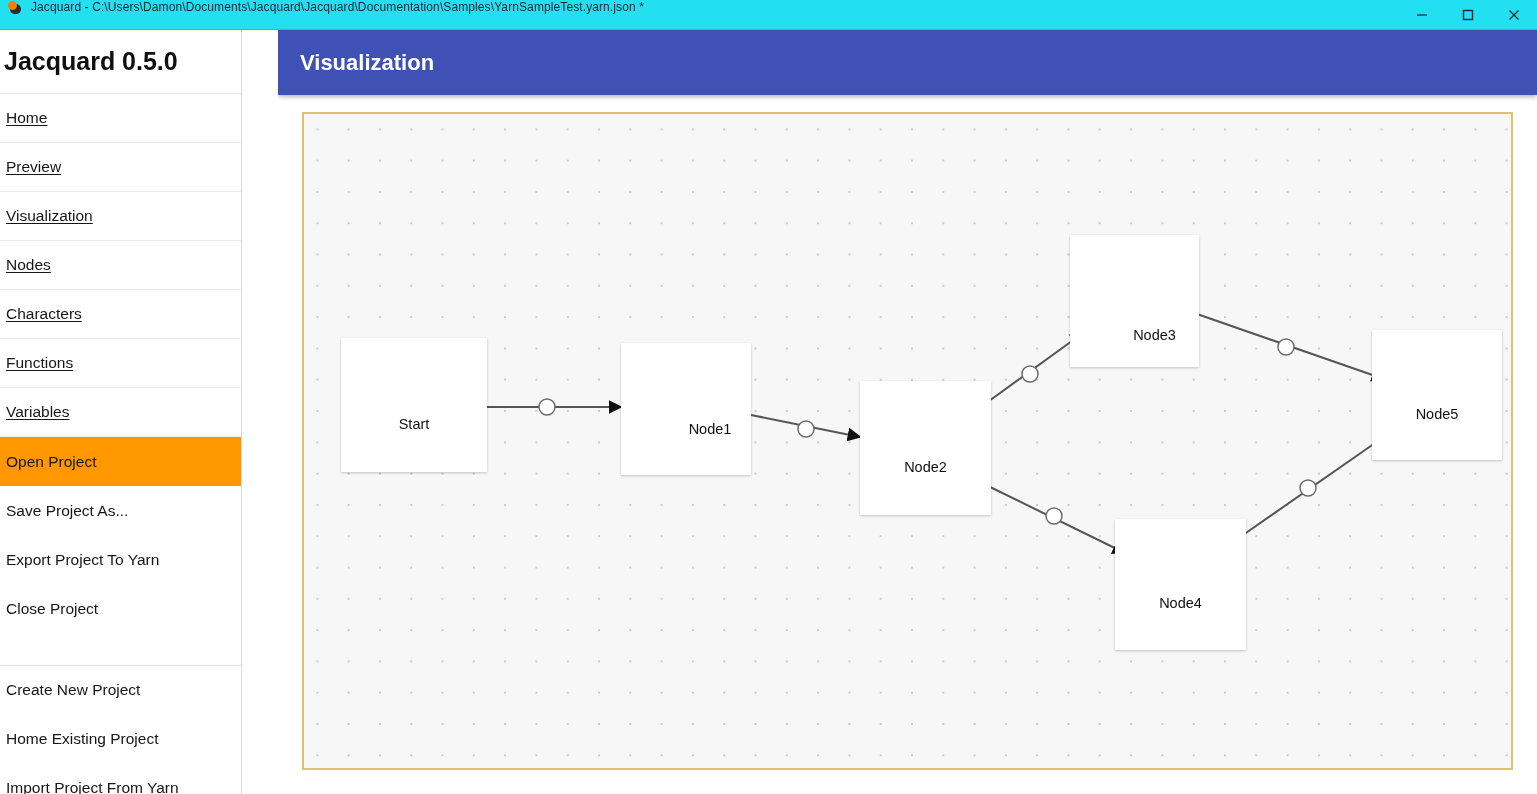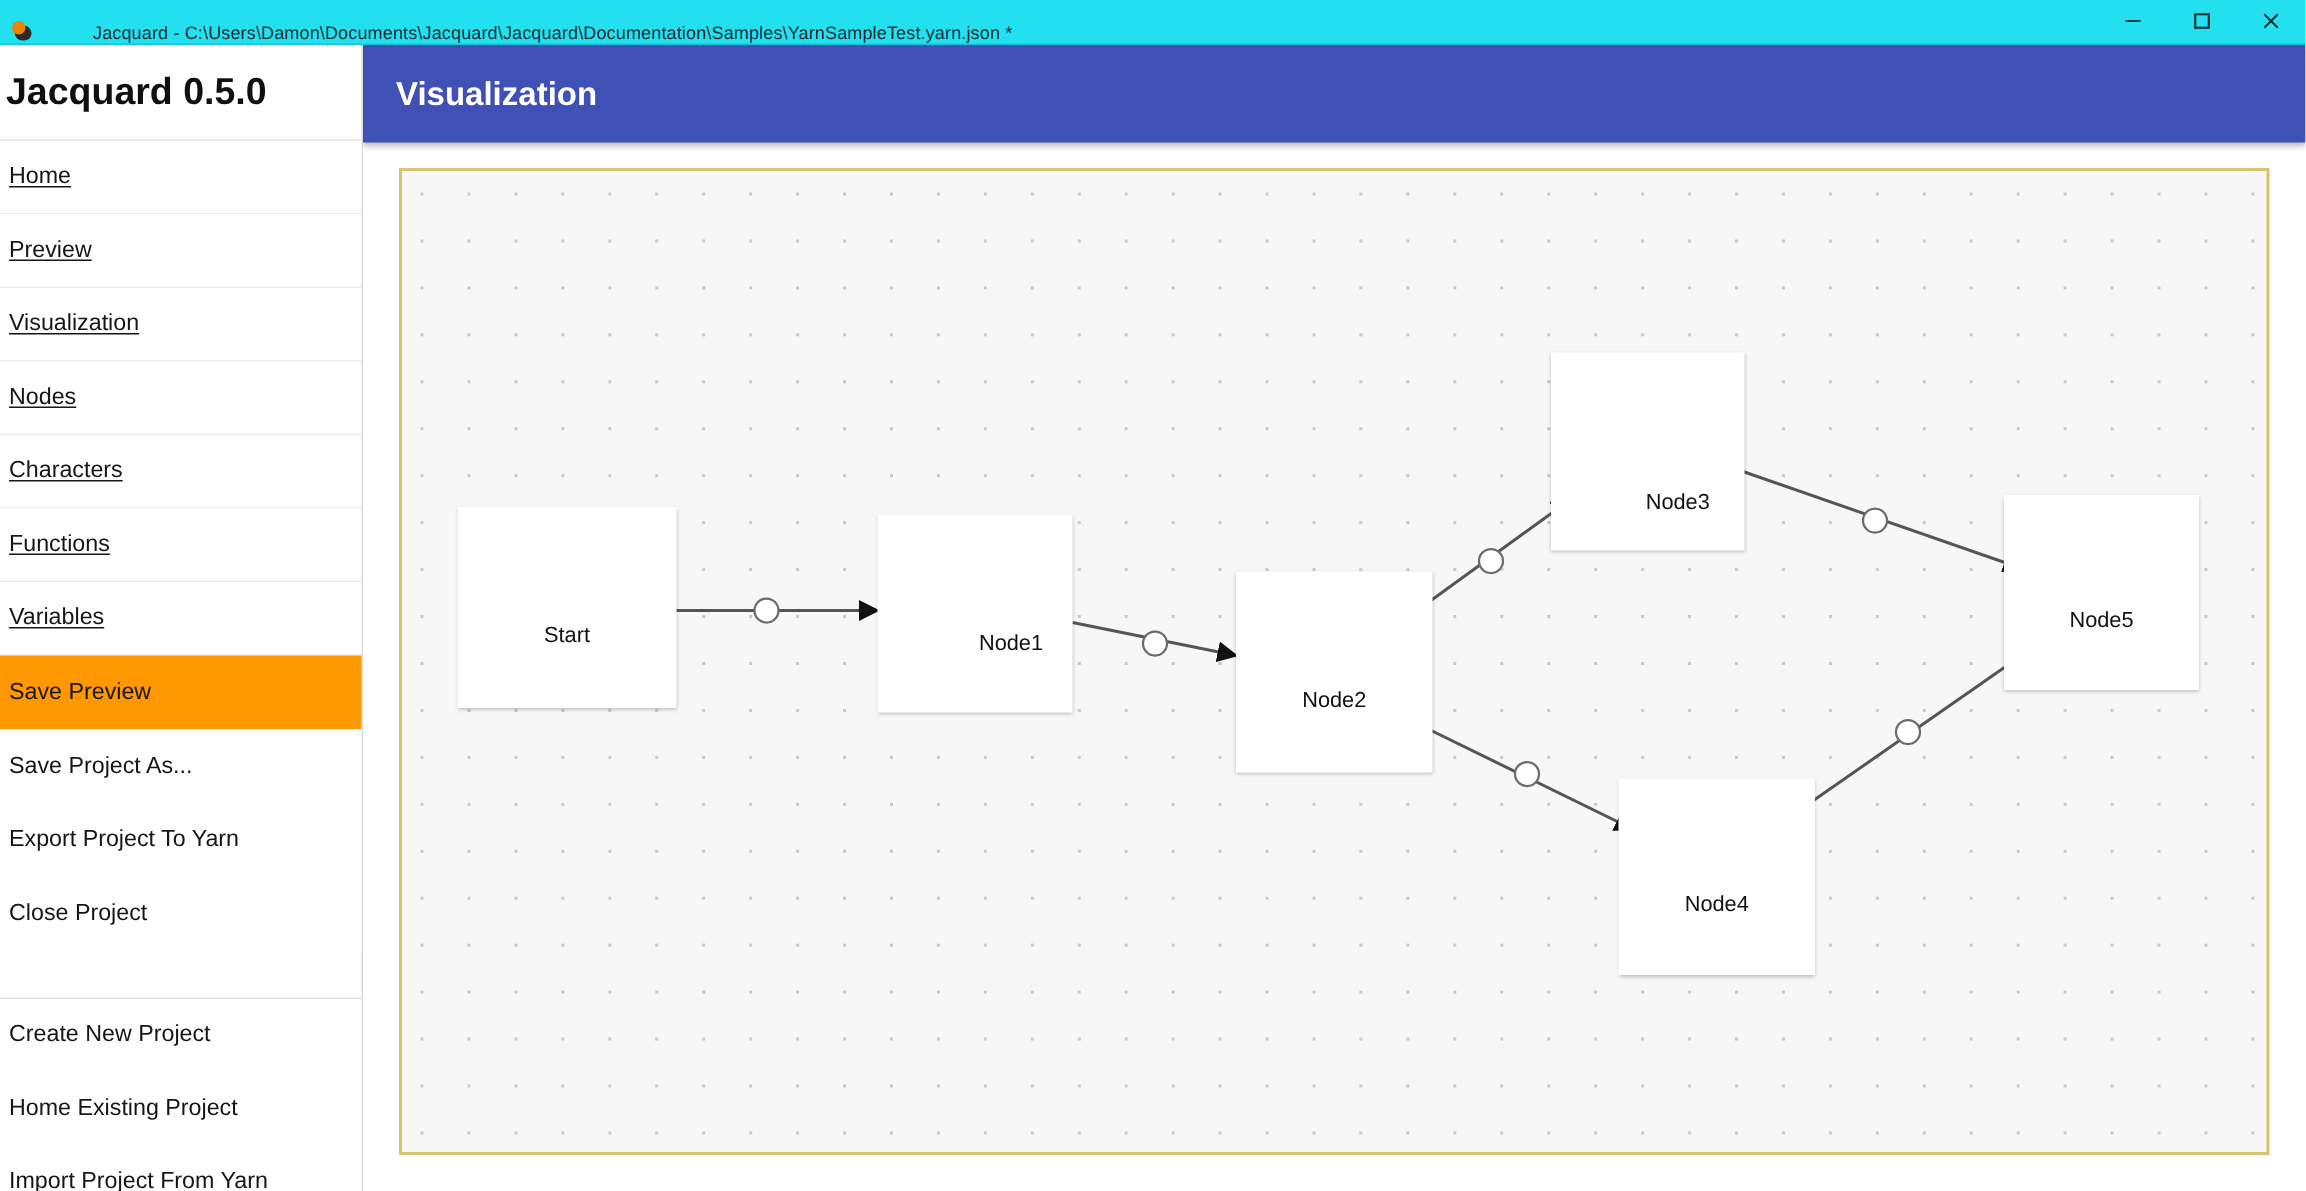--- a/index.html
+++ b/index.html
@@ -8,23 +8,22 @@
     overflow: hidden;
     font-family: "Liberation Sans", sans-serif;
     background: #ffffff;
   }
 
   
   #titlebar {
     position: absolute; top: 0; left: 0;
     width: 1537px; height: 30px;
     background: #22E0F0;
-    display: flex; align-items: flex-end;
+    display: flex; align-items: flex-start;
     border-bottom: 1px solid #16c4d4;
-    gap: 31px;
   }
   #app-icon {
     width: 16px; height: 16px; margin-left: 8px; margin-right: 7px;
     position: relative; flex: none;
   }
   #app-icon .bug-body {
     position: absolute; left: 2px; top: 4px;
     width: 11px; height: 10px; border-radius: 50% 50% 45% 45%;
     background: #2b2b2b;
   }
@@ -46,20 +45,21 @@
     color: #0d2a2e;
   }
   .wc-btn svg { display: block; }
 
   
   #shell {
     position: absolute; top: 30px; left: 0;
     width: 1537px; height: 764px;
     display: flex;
     background: #ffffff;
+    gap: 36px;
   }
 
   
   #sidebar {
     width: 242px; height: 764px; flex: none;
     background: #ffffff;
     border-right: 1px solid #d8d8d8;
     display: flex; flex-direction: column;
     overflow: hidden;
   }
@@ -180,21 +180,21 @@
         <div class="nav-item linkish">
           <span class="lbl">Characters</span>
         </div>
         <div class="nav-item linkish">
           <span class="lbl">Functions</span>
         </div>
         <div class="nav-item linkish">
           <span class="lbl">Variables</span>
         </div>
         <div class="nav-item plain selected">
-          <span class="lbl">Save Preview</span>
+          <span class="lbl">Open Project</span>
         </div>
         <div class="nav-item plain">
           <span class="lbl">Save Project As...</span>
         </div>
         <div class="nav-item plain">
           <span class="lbl">Export Project To Yarn</span>
         </div>
         <div class="nav-item plain">
           <span class="lbl">Close Project</span>
         </div>

